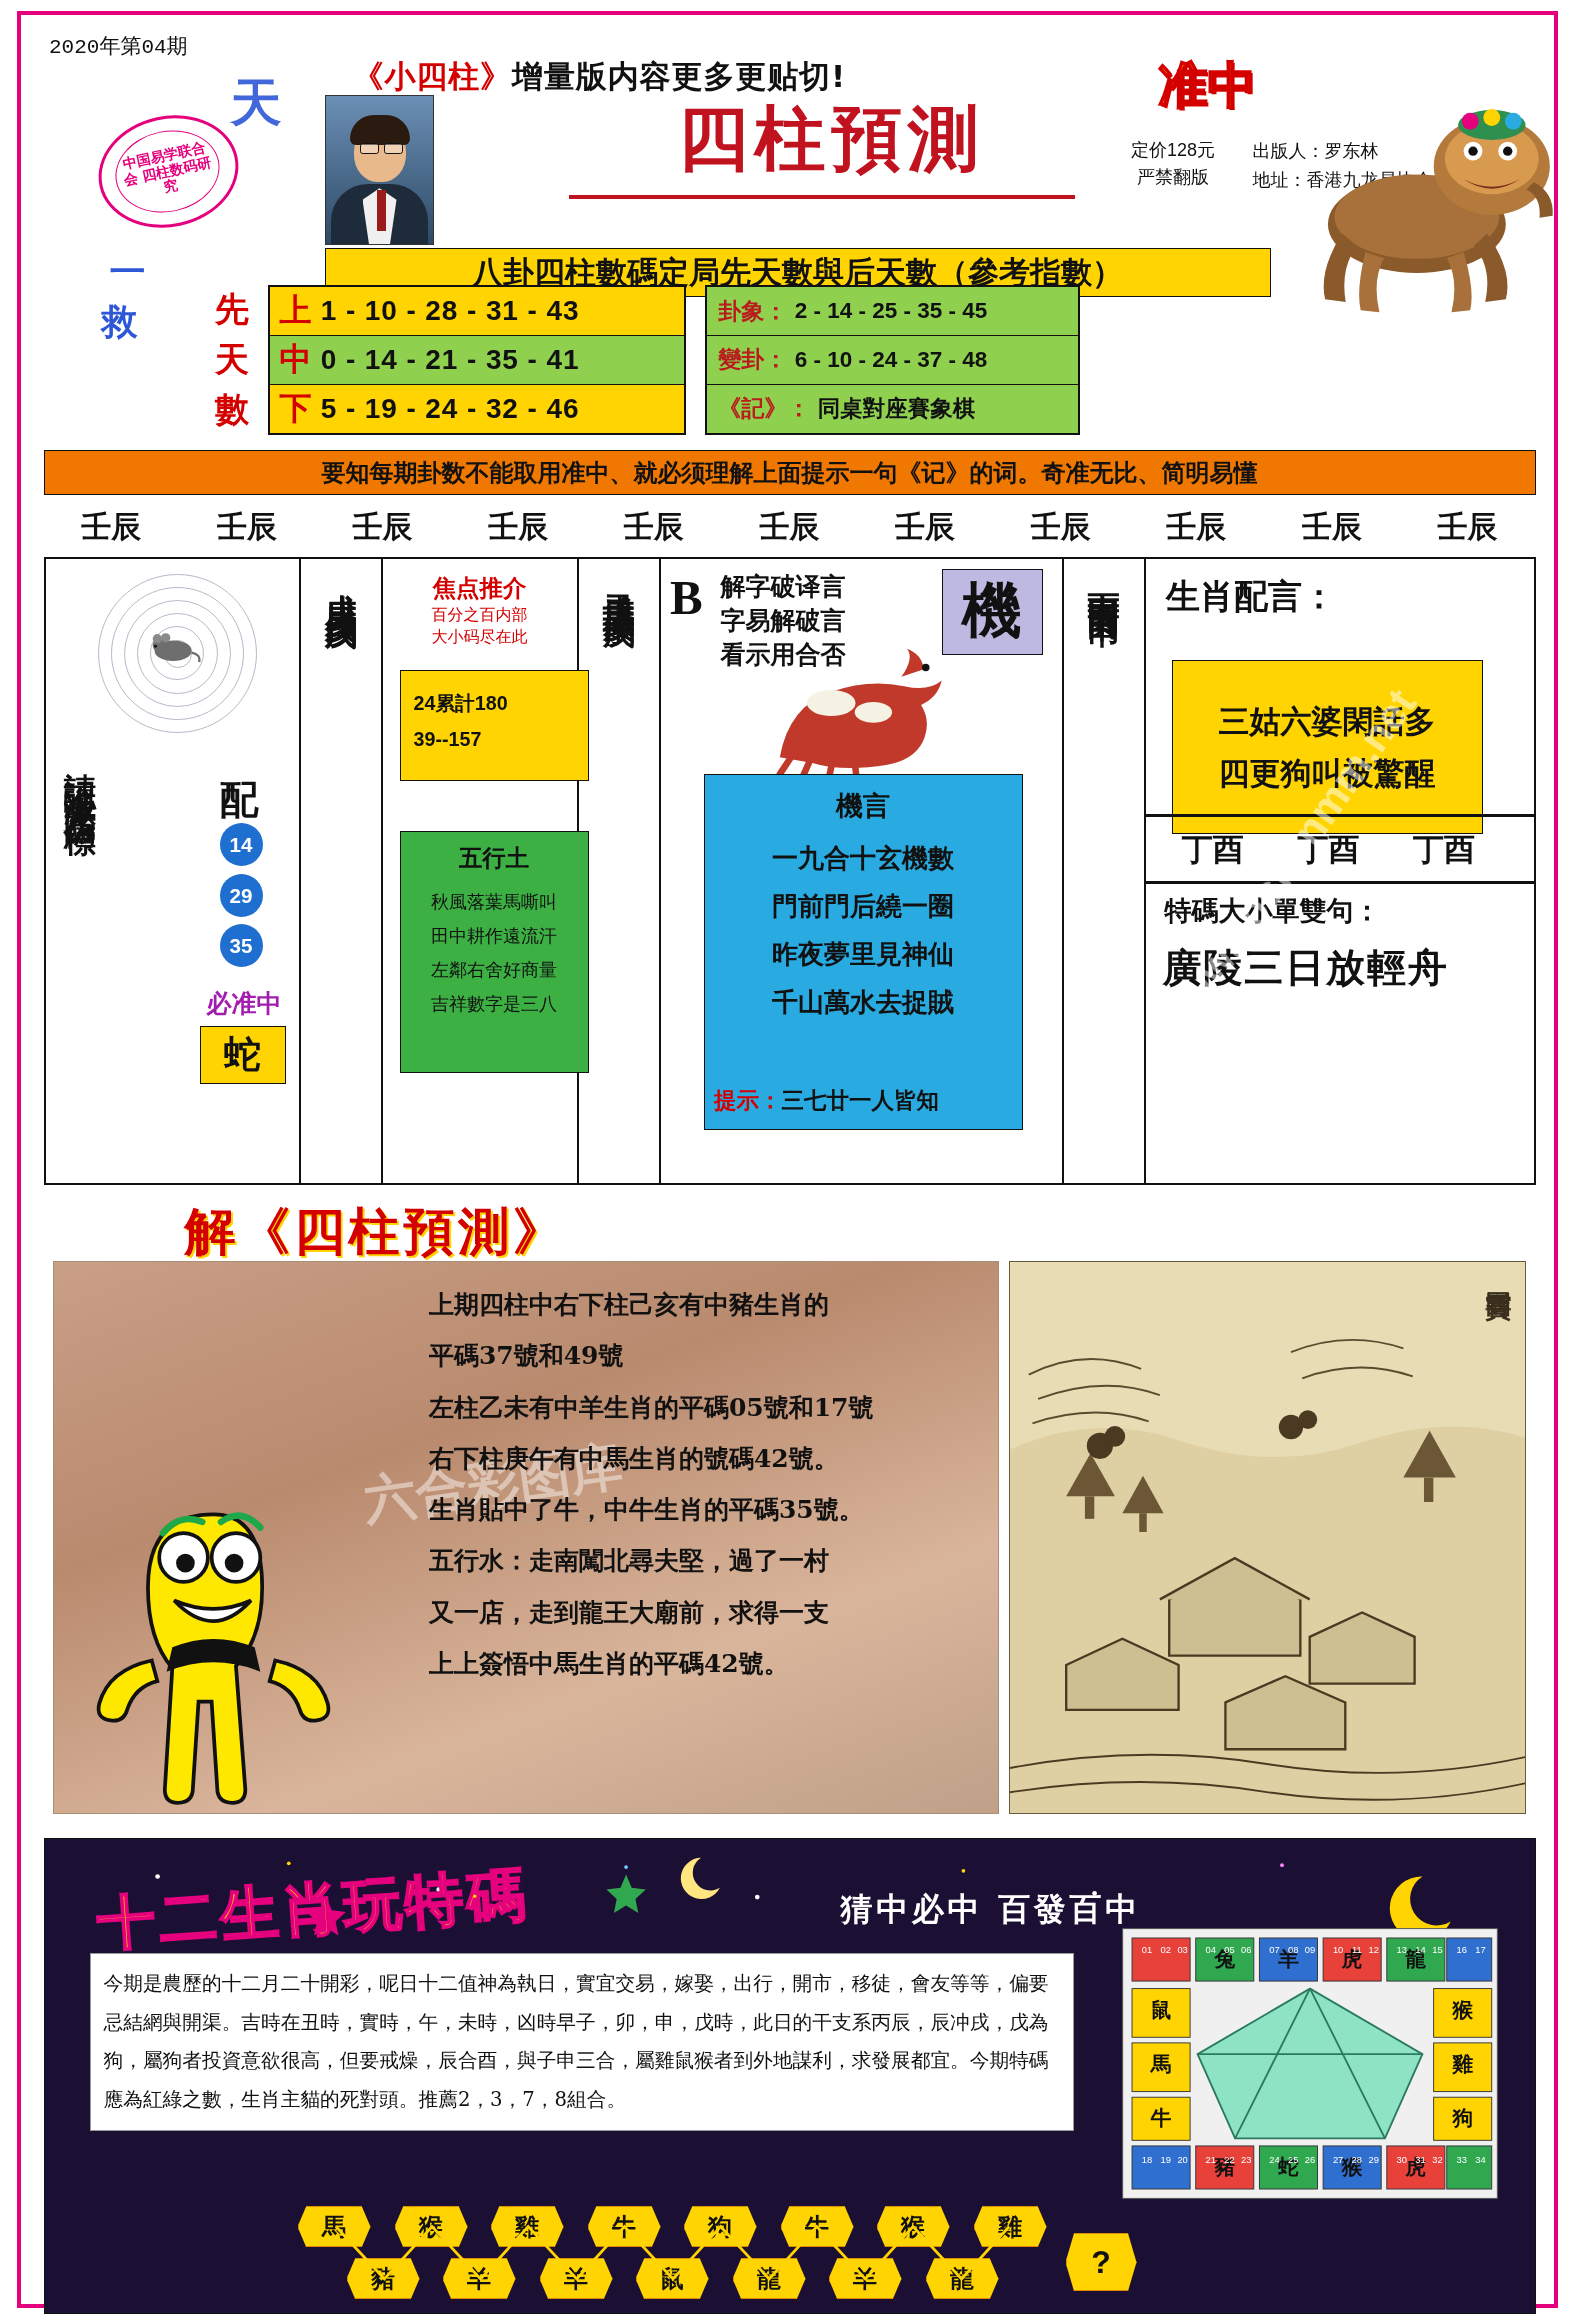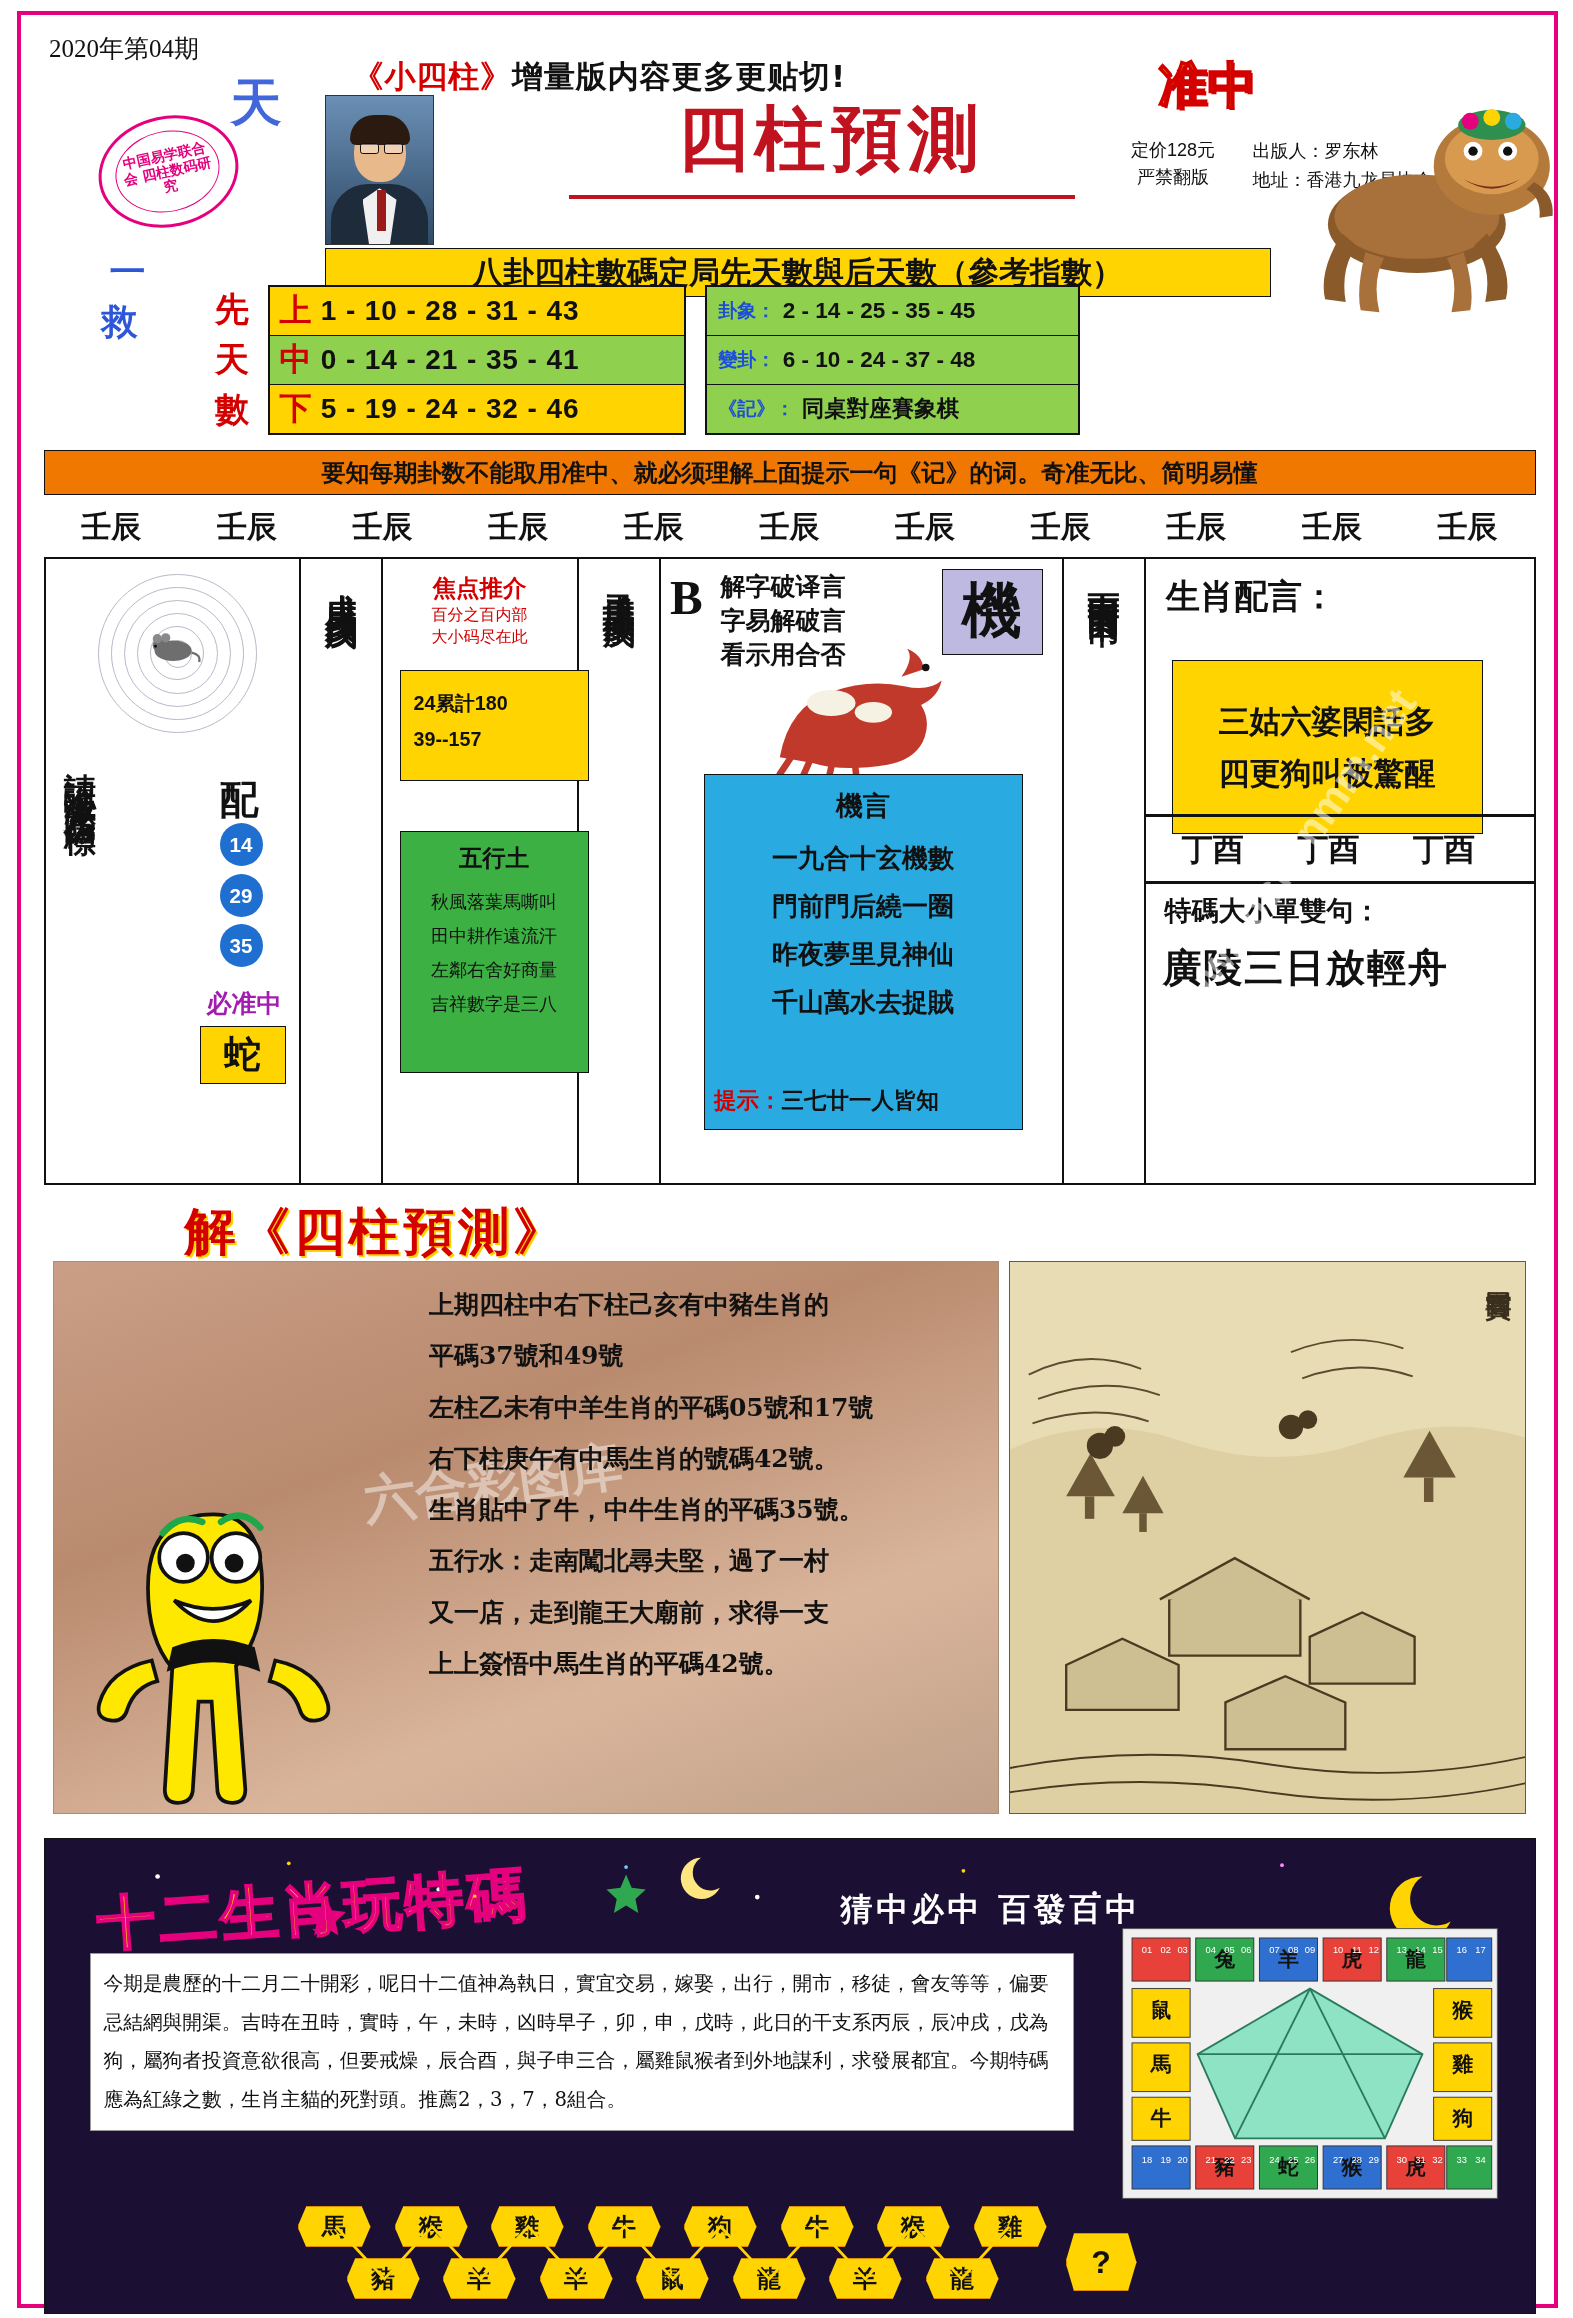--- a/index.html
+++ b/index.html
@@ -16,21 +16,21 @@
     background:#fff;
   }
   
   .frame {
     position:absolute; left:17px; top:11.2px; width:1541px; height:2297px;
     border:4.7px solid #e5007d;
     background:#ffffff;
   }
   .issue {
     position:absolute; left:28px; top:17px;
-    font-size:25px; color:#111; font-family:Liberation Serif, serif;
+    font-size:21px; color:#111; font-family:Liberation Mono, monospace;
   }
 
   
   .header { position:absolute; left:22.5px; top:41px; width:1492px; height:201px; }
   .hdr-red-banner {
     position:absolute; left:309px; top:0px; width:815px; height:43px;
     color:#d40000; font-size:31px; font-weight:bold; letter-spacing:0.9px;
     font-family:"DejaVu Sans",sans-serif;
     white-space:nowrap;
   }
@@ -128,21 +128,21 @@
   .np-row.r3 { background:#ffd400; }
   .np-pos { font-size:32px; font-weight:bold; color:#d40000; font-family:"DejaVu Serif",serif; margin-right:9.4px; }
   .np-nums { font-size:28px; font-weight:bold; color:#111; font-family:"Liberation Sans",sans-serif; letter-spacing:0.9px; }
 
   .gua-panel {
     position:absolute; left:684px; top:270px; width:375px; height:150px;
     border:2.8px solid #111; background:#8fd14f;
   }
   .gua-row { height:33.33%; display:flex; align-items:center; padding-left:11.2px; border-bottom:1.9px solid #111; }
   .gua-row:last-child { border-bottom:none; }
-  .gua-k { font-size:19px; font-weight:bold; color:#1d4ed8; margin-right:7.5px; font-family:"DejaVu Serif",serif; white-space:nowrap;}
+  .gua-k { font-size:23px; font-weight:bold; color:#b91c1c; margin-right:7.5px; font-family:"DejaVu Serif",serif; white-space:nowrap;}
   .gua-v { font-size:22.5px; font-weight:bold; color:#111; font-family:"Liberation Sans",sans-serif; }
 
   
   .notice {
     position:absolute; left:22.5px; top:435px; width:1492px; height:45px;
     background:#f07800; border:1.9px solid #111;
     display:flex; align-items:center; justify-content:center;
     font-size:24px; font-weight:bold; color:#111; font-family:"DejaVu Serif",serif;
   }
 

